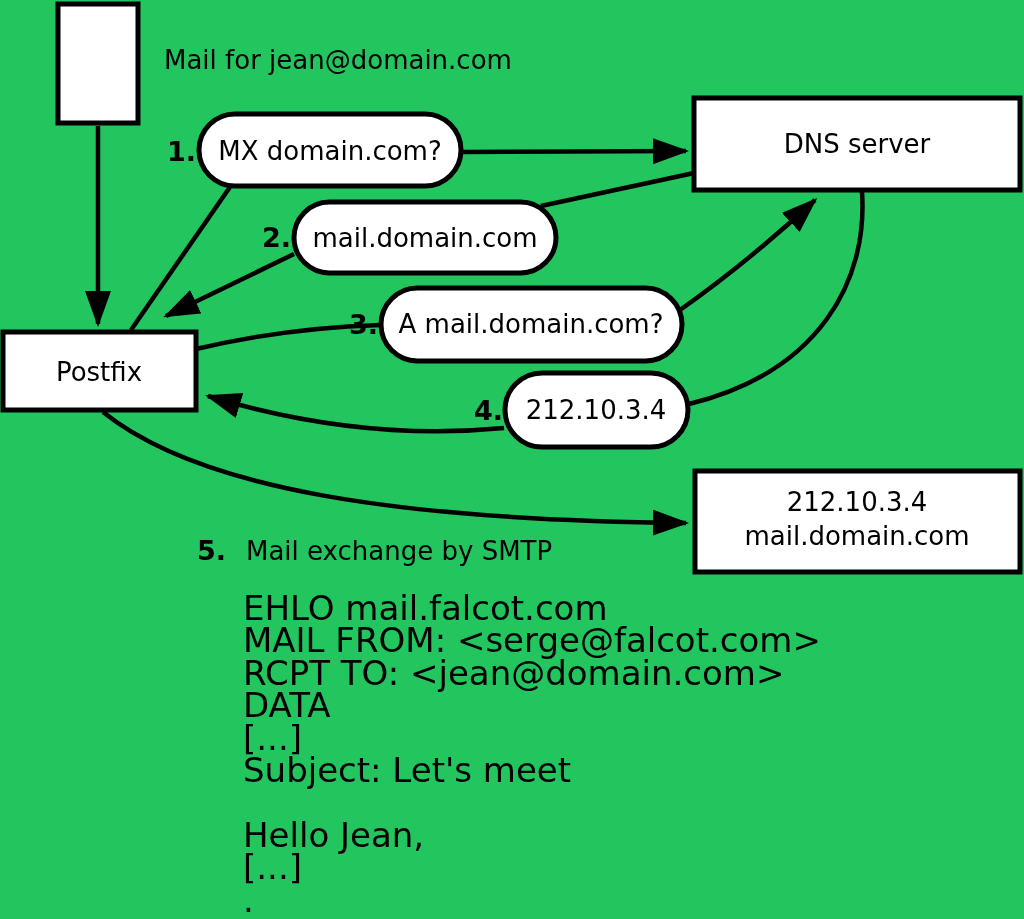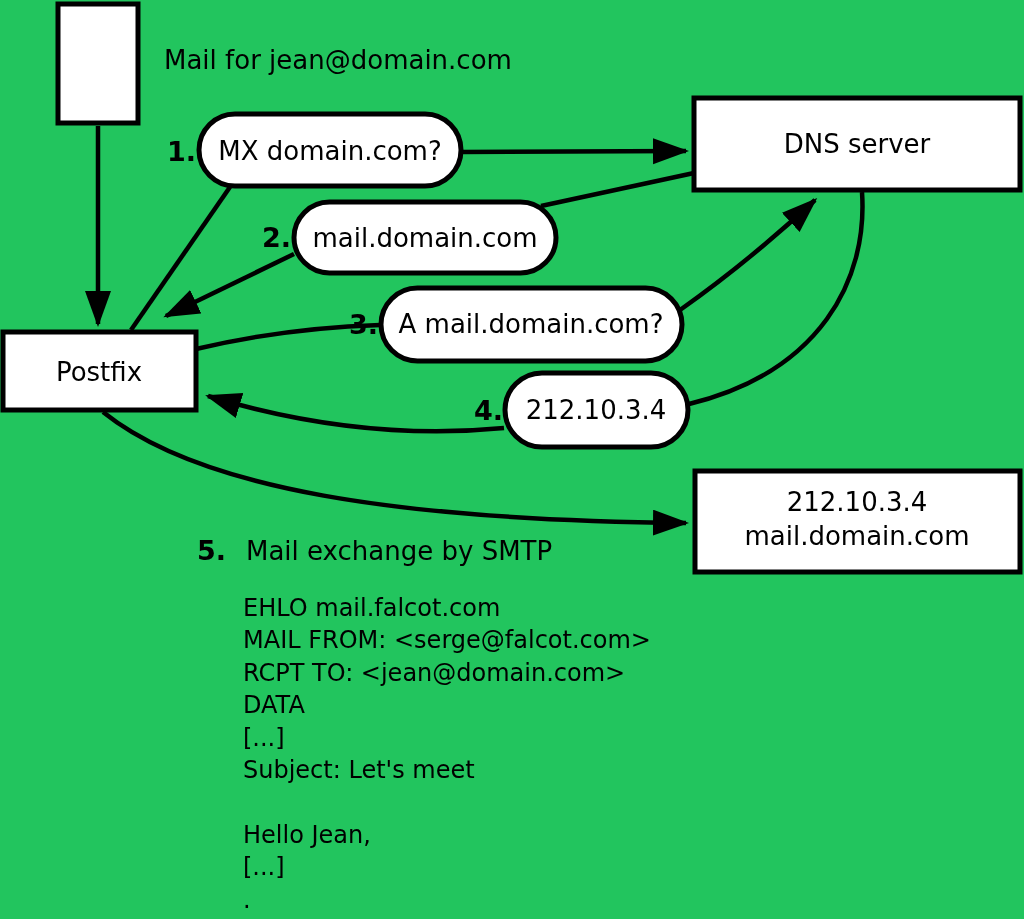--- a/index.html
+++ b/index.html
@@ -39,21 +39,21 @@
   .lbl-mid { text-anchor: middle; }
   .lbl-end { text-anchor: end; }
   .num {
     font-weight: bold;
     font-size: 27px;
   }
   #smtp-block {
     position: absolute;
     left: 243px;
     top: 592px;
-    font-size: 24px;
+    font-size: 34px;
     line-height: 32.4px;
     color: #000000;
     white-space: pre;
   }
 </style>
 </head>
 <body>
 
 <div id="canvas">
   <svg width="1024" height="919" viewBox="0 0 1024 919">

